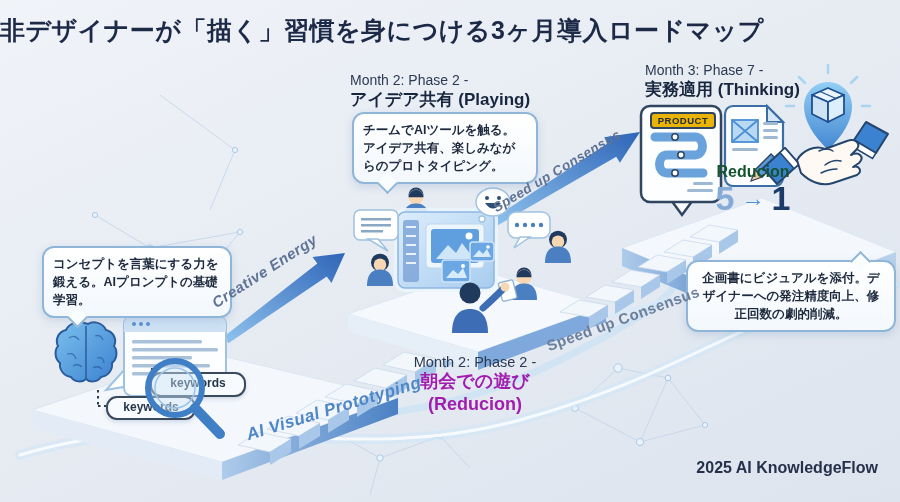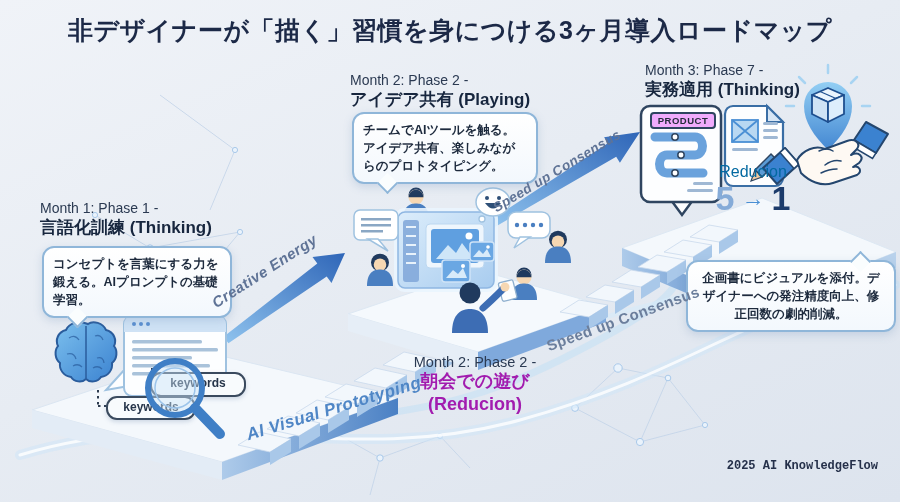--- a/index.html
+++ b/index.html
@@ -2,49 +2,49 @@
 <html><head>
 <meta charset="utf-8">
 <style>
   html,body{margin:0;padding:0;}
   body{width:900px;height:502px;overflow:hidden;position:relative;
        font-family:"Liberation Sans","DejaVu Sans",sans-serif;
        background:linear-gradient(155deg,#f0f3f8 0%,#e7ecf3 45%,#dde4ee 100%);}
   #stage{position:absolute;inset:0;width:900px;height:502px;}
   #scene{position:absolute;left:0;top:0;z-index:1;}
   .ovl{position:absolute;z-index:2;}
-  .title{left:0;top:14px;width:900px;text-align:center;font-size:25px;font-weight:800;
+  .title{left:0;top:14px;width:900px;font-size:25px;font-weight:800;
          color:#1c2947;letter-spacing:.5px;}
   .phase-head .mline{font-size:14px;font-weight:500;color:#2b3a52;line-height:1.2;}
   .phase-head .pline{font-size:17px;font-weight:800;color:#17263e;line-height:1.25;}
   .bubble{background:linear-gradient(#ffffff,#f3f8fd);border:2px solid #8fb6d9;border-radius:12px;
           padding:7px 9px;font-size:12.5px;font-weight:600;color:#1d2a3d;line-height:1.45;
           box-shadow:0 3px 8px rgba(110,145,185,.25);position:absolute;}
   .bubble::after{content:'';position:absolute;width:13px;height:13px;background:#fafdfe;}
   .tail-down::after{left:26px;bottom:-8.5px;border-left:2px solid #8fb6d9;border-bottom:2px solid #8fb6d9;
           transform:rotate(-45deg);}
   .tail-up::after{right:26px;top:-8.5px;border-top:2px solid #8fb6d9;border-right:2px solid #8fb6d9;
           transform:rotate(-45deg);}
   .flow-label{position:absolute;z-index:2;font-style:italic;font-weight:600;color:#5f7396;
           white-space:nowrap;transform-origin:0 100%;letter-spacing:.5px;}
   .kw-tag{position:absolute;z-index:2;background:#f8fbfd;border:2px solid #3a4a5e;border-radius:11px;
           font-size:12px;font-weight:700;color:#26354a;text-align:center;line-height:19px;
           box-shadow:0 2px 4px rgba(90,120,160,.25);}
-  .product-label{position:absolute;z-index:2;background:#f0abfc;border:2px solid #2f4560;border-radius:4px;
+  .product-label{position:absolute;z-index:2;background:#eab308;border:2px solid #2f4560;border-radius:4px;
           font-size:9.5px;font-weight:800;letter-spacing:.5px;color:#222c3a;text-align:center;padding:1px 0;}
   .reduction{position:absolute;z-index:2;width:130px;text-align:center;}
-  .reduction .rlabel{font-size:16px;font-weight:400;color:#0369a1;}
+  .reduction .rlabel{font-size:16px;font-weight:700;color:#14532d;}
   .reduction .rrow{display:flex;align-items:center;justify-content:center;gap:7px;margin-top:-2px;}
   .reduction .rfrom{font-size:34px;font-weight:800;color:#85abd8;}
   .reduction .rarrow{font-size:23px;font-weight:700;color:#4a8fd4;}
   .reduction .rto{font-size:34px;font-weight:800;color:#1c3b6b;}
   .bottom-phase{position:absolute;z-index:2;width:160px;text-align:center;}
   .bottom-phase .mline{font-size:14.5px;font-weight:500;color:#2b3a52;}
   .bottom-phase .pline{font-size:18px;font-weight:800;color:#a21caf;line-height:1.25;}
-  .credit{position:absolute;z-index:2;right:22px;top:459px;font-size:12px;font-weight:700;color:#25304a;font-family:Liberation Mono, monospace;}
+  .credit{position:absolute;z-index:2;right:22px;top:459px;font-size:16px;font-weight:700;color:#25304a;}
 </style>
 </head>
 <body>
 
 <div id="stage">
 
 <svg id="scene" width="900" height="502" viewBox="0 0 900 502">
   <defs>
     <linearGradient id="arrowGrad" x1="0" y1="1" x2="1" y2="0">
       <stop offset="0" stop-color="#8fc3ee"></stop>
@@ -307,24 +307,20 @@
 </svg>
 
 <svg class="ovl" style="left:135px;top:350px;z-index:3;" width="110" height="110">
   <circle cx="40" cy="38" r="27" fill="rgba(205,228,248,.45)" stroke="#3f7fc6" stroke-width="6"></circle>
   <circle cx="40" cy="38" r="20" fill="none" stroke="#9cc4ea" stroke-width="1.5"></circle>
   <line x1="60" y1="58" x2="85" y2="84" stroke="#3f7fc6" stroke-width="10" stroke-linecap="round"></line>
 </svg>
 
 <div class="ovl title">非デザイナーが「描く」習慣を身につける3ヶ月導入ロードマップ</div>
 
-<div class="ovl phase-head" style="left:40px;top:200px;">
-  <div class="mline">Month 1: Phase 1 -</div>
-  <div class="pline">言語化訓練 (Thinking)</div>
-</div>
 <div class="bubble tail-down ovl" style="left:42px;top:246px;width:168px;">
   <span>コンセプトを言葉にする力を鍛える。AIプロンプトの基礎学習。</span>
 </div>
 
 <div class="ovl phase-head" style="left:350px;top:72px;">
   <div class="mline">Month 2: Phase 2 -</div>
   <div class="pline">アイデア共有 (Playing)</div>
 </div>
 <div class="bubble tail-down ovl" style="left:352px;top:112px;width:164px;">
   <span>チームでAIツールを触る。アイデア共有、楽しみながらのプロトタイピング。</span>

